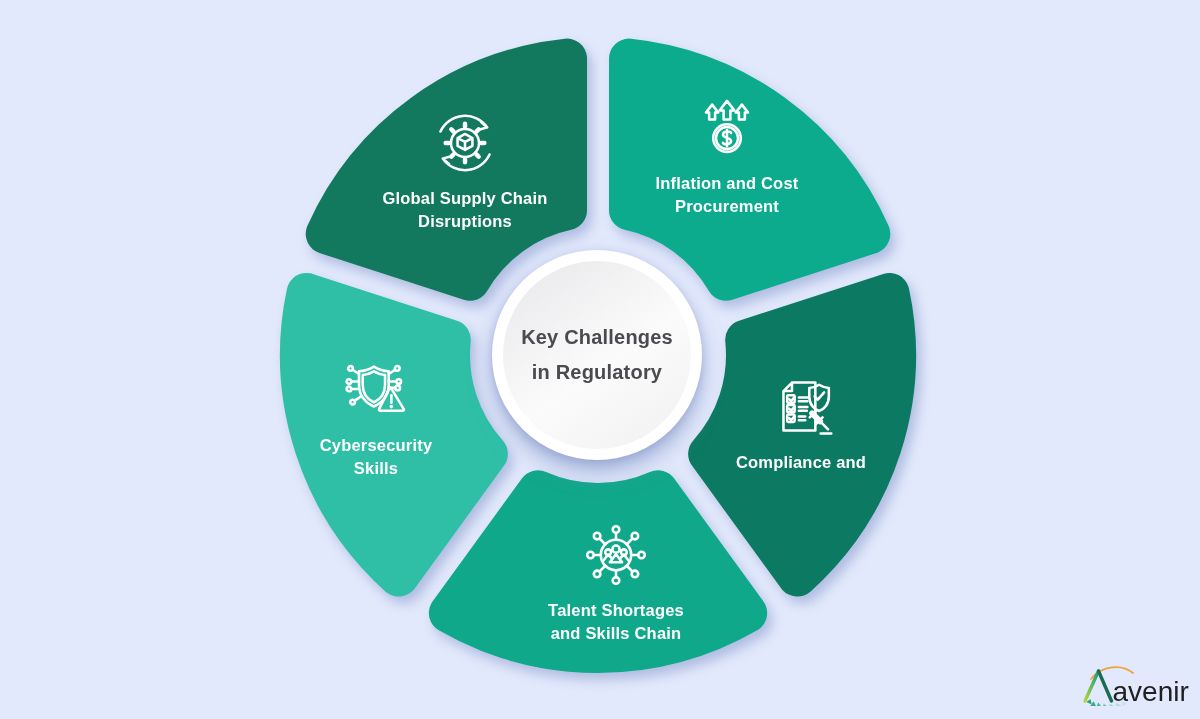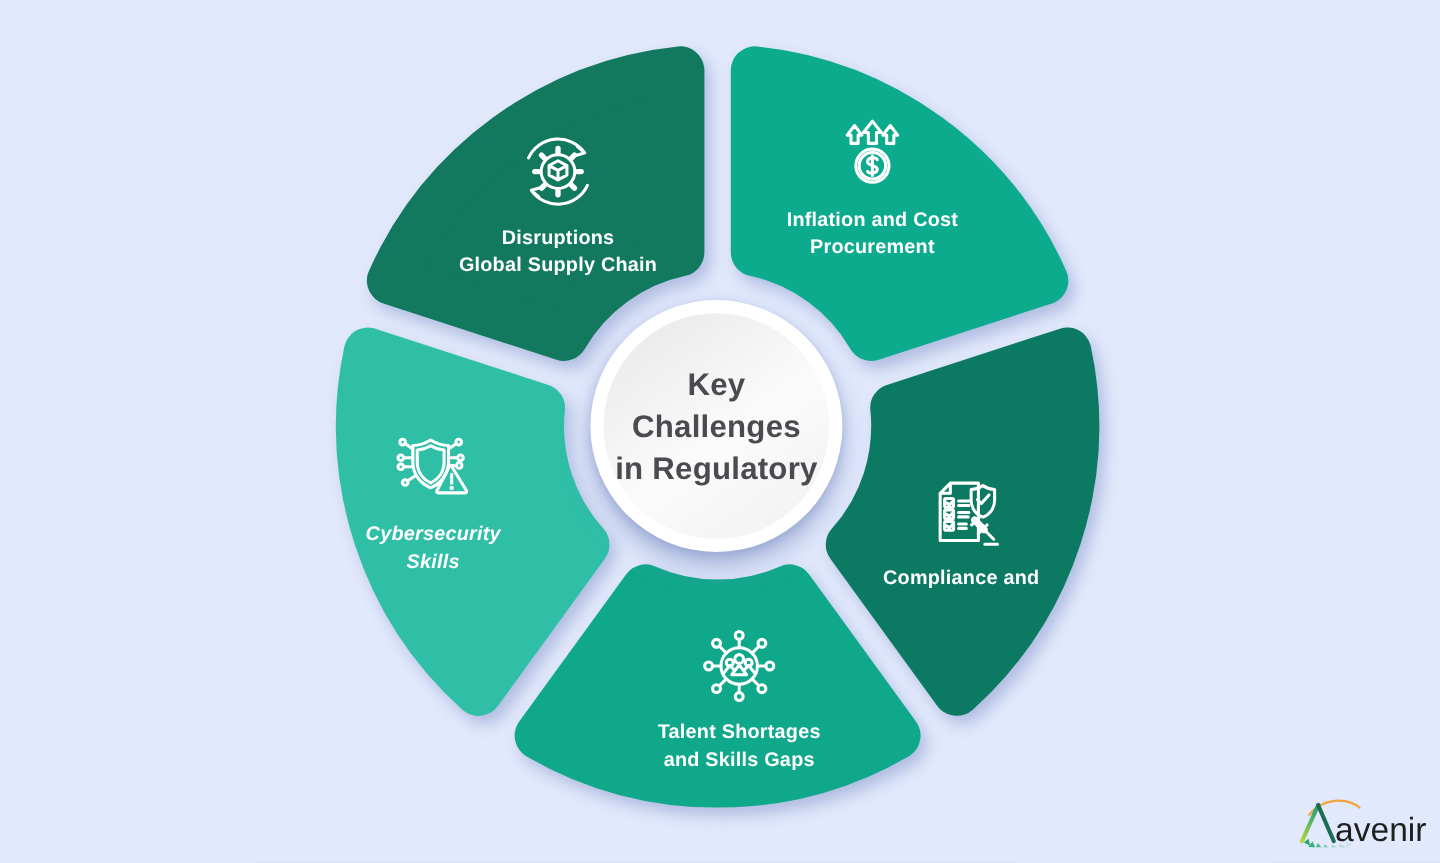--- a/index.html
+++ b/index.html
@@ -8,32 +8,32 @@
   .wheel{position:absolute;left:0;top:0;width:1200px;height:719px;}
   .seg{stroke-width:40;stroke-linejoin:round;stroke-linecap:round;
        filter:drop-shadow(5px 7px 6px rgba(116,136,192,0.45));}
   
   .hub{position:absolute;left:492px;top:250px;width:210px;height:210px;border-radius:50%;
        background:#ffffff;display:flex;align-items:center;justify-content:center;
        box-shadow:0 12px 22px rgba(116,136,192,0.55),0 3px 8px rgba(116,136,192,0.35);}
   .hub-inner{width:188px;height:188px;border-radius:50%;
        background:linear-gradient(145deg,#e7e7e9 0%,#fbfbfc 55%,#f0f0f1 100%);
        display:flex;align-items:center;justify-content:center;}
-  .hub-title{font-size:26px;line-height:35px;font-weight:700;color:#4a4a4f;
+  .hub-title{font-size:20px;line-height:35px;font-weight:700;color:#4a4a4f;
        text-align:center;letter-spacing:.2px;}
   
   .cb{position:absolute;width:250px;transform:translate(-50%,-50%);
       display:flex;flex-direction:column;align-items:center;}
   .cb .icon{width:68px;height:68px;margin-bottom:10px;}
   .cb .lbl{color:#ffffff;font-weight:700;font-size:16.5px;line-height:23px;
       text-align:center;letter-spacing:.2px;}
   .cb0{left:727px;top:156px;}
-  .cb1{left:801px;top:443px;}
+  .cb1{left:801px;top:423px;}
   .cb2{left:616px;top:583px;}
-  .cb3{left:361px;top:418px;font-style:italic;}
+  .cb3{left:376px;top:418px;}
   .cb4{left:465px;top:171px;}
   
   .ln{fill:none;stroke:#ffffff;stroke-width:2.4;stroke-linecap:round;stroke-linejoin:round;}
   .ln-thick{fill:none;stroke:#ffffff;stroke-width:4.2;stroke-linecap:round;}
   .ln-head{fill:none;stroke:#ffffff;stroke-width:5.5;stroke-linecap:round;}
   .dot{fill:#ffffff;stroke:none;}
   
   .logo{position:absolute;left:1078px;top:660px;width:115px;height:46px;}
   .logo text{font-family:"Liberation Sans",sans-serif;font-size:28px;font-weight:500;}
   .defs-hidden{position:absolute;width:0;height:0;overflow:hidden;}
@@ -153,41 +153,41 @@
       <div>Compliance and</div>
     </div>
   </div>
 
   <div class="cb cb2">
     <svg class="icon" viewBox="0 0 64 64">
         <use href="#sym-talent"></use>
       </svg>
     <div class="lbl">
       <div>Talent Shortages</div>
-      <div>and Skills Gaps</div>
+      <div>and Skills Chain</div>
     </div>
   </div>
 
   <div class="cb cb3">
     <svg class="icon" viewBox="0 0 64 64">
         <use href="#sym-cyber"></use>
       </svg>
     <div class="lbl">
       <div>Cybersecurity</div>
       <div>Skills</div>
     </div>
   </div>
 
   <div class="cb cb4">
     <svg class="icon" viewBox="0 0 64 64">
         <use href="#sym-supply"></use>
       </svg>
     <div class="lbl">
+      <div>Global Supply Chain</div>
       <div>Disruptions</div>
-      <div>Global Supply Chain</div>
     </div>
   </div>
 
   <svg class="logo" viewBox="0 0 115 46">
     <path d="M13,19 C24,5 44,4 55,13" fill="none" stroke-width="1.8" stroke-linecap="round" stroke="#F2A33C"></path>
     <path d="M7,41 L20.5,11" stroke="url(#lam-grad)" stroke-width="3.4" stroke-linecap="round" fill="none"></path>
     <path d="M20.5,11 L33.5,41" stroke-width="3.4" stroke-linecap="round" fill="none" stroke="#1D6B52"></path>
     <g>
       <path d="M0,-2.6 L5.2,0 L0,2.6 Z" fill="#1ca06a" transform="translate(10.5,40.5) rotate(52)" opacity="0.95"></path>
       <path d="M0,-2.8 L5.6,0 L0,2.8 Z" fill="#23a871" transform="translate(14,43.5) rotate(38)" opacity="0.9"></path>

